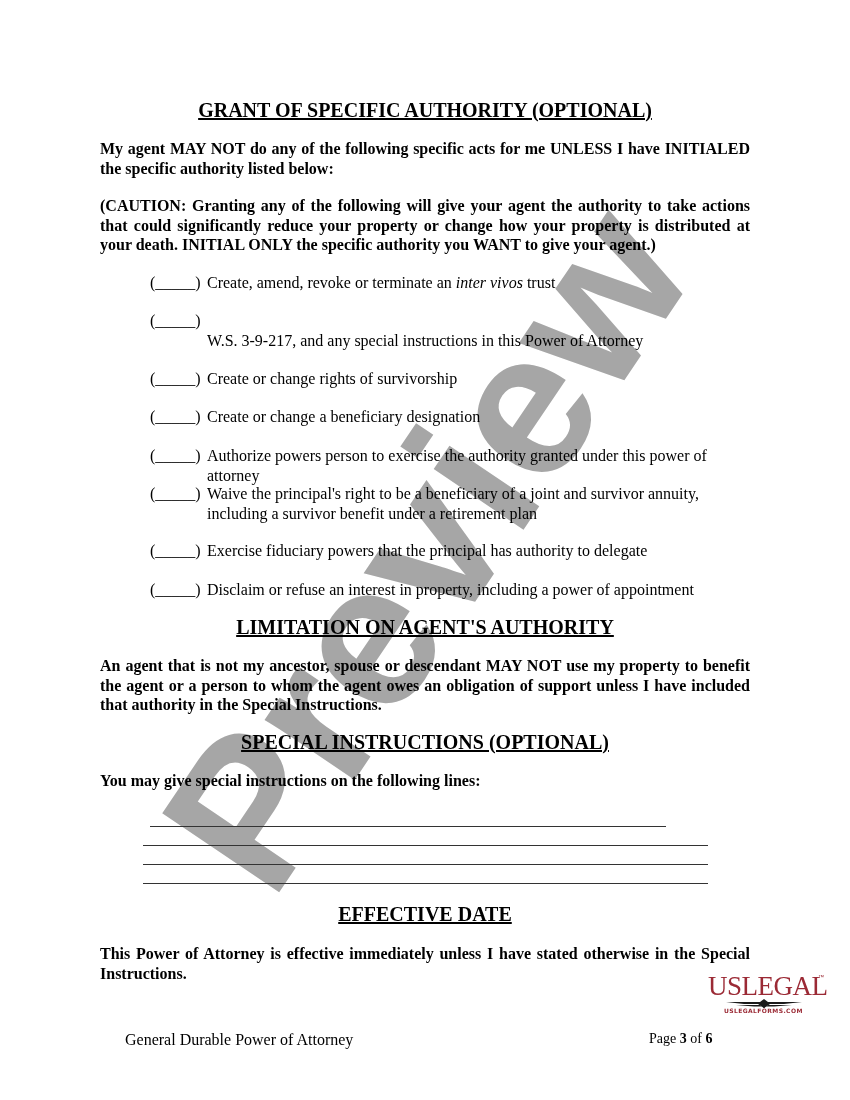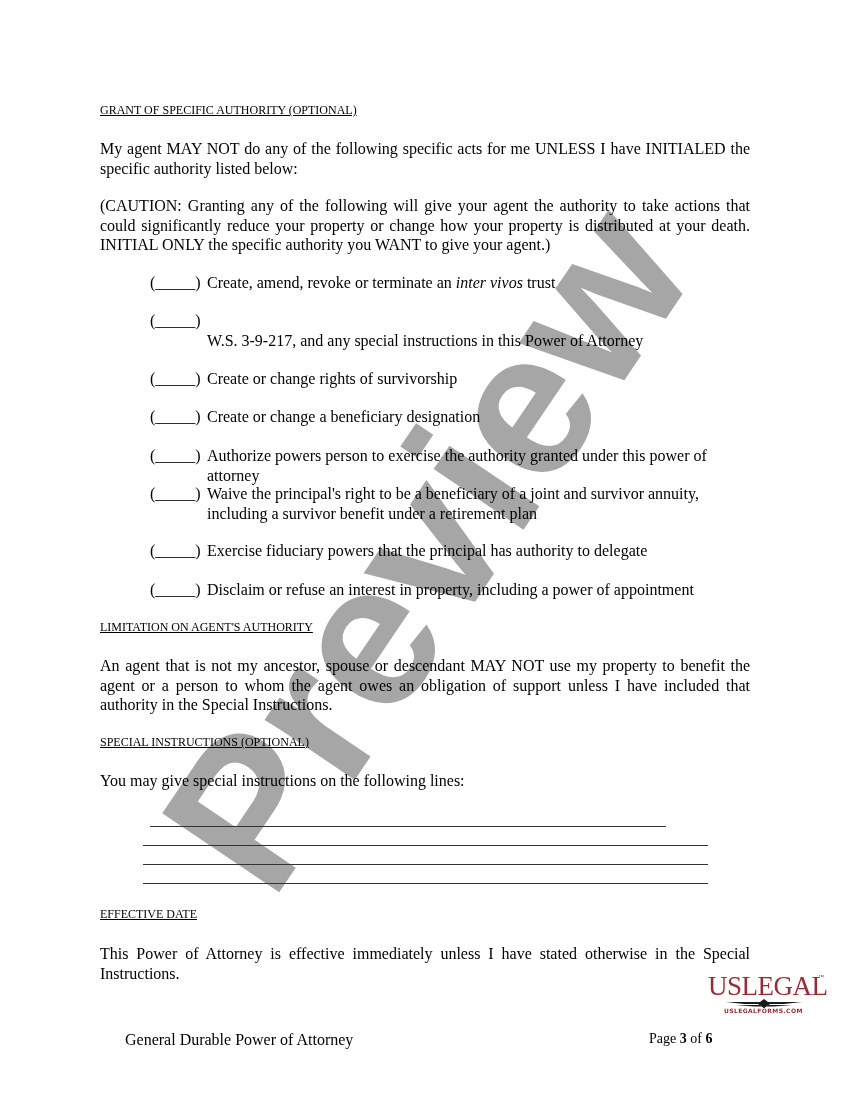--- a/index.html
+++ b/index.html
@@ -3,23 +3,23 @@
 <meta charset="utf-8">
 <style>
   html, body { margin: 0; padding: 0; background: #ffffff; }
   body { width: 850px; height: 1100px; position: relative; overflow: hidden;
          font-family: "Liberation Serif", "DejaVu Serif", serif; color: #000; }
   .watermark { position: absolute; left: 425px; top: 548px; transform: translate(-50%, -50%) rotate(-56deg);
                font-family: "Liberation Sans", "DejaVu Sans", sans-serif; font-weight: bold;
                font-size: 205px; color: #a6a6a6; letter-spacing: -2px; z-index: 0; white-space: nowrap;
                line-height: 1; }
   .page { position: absolute; left: 100px; top: 0; width: 650px; z-index: 1; font-size: 16px; line-height: 19.5px; }
-  .heading { position: absolute; left: 0; width: 650px; text-align: left; font-weight: normal; text-decoration: underline; font-size: 12px; }
+  .heading { position: absolute; left: 0; width: 650px; text-align: center; font-weight: bold; text-decoration: underline; font-size: 20px; }
   .para { position: absolute; left: 0; width: 650px; text-align: justify; }
-  .para.last-left { text-align-last: left; }
+  .para.last-left { text-align-last: left; font-weight: bold; }
   .item { position: absolute; left: 50px; width: 600px; }
   .item .blank { position: absolute; left: 0; top: 0; }
   .item .text { position: absolute; left: 57px; top: 0; width: 540px; }
   .item .text i { font-style: italic; }
   .line { position: absolute; border-bottom: 1px solid #333; height: 0; }
   .footer-left { position: absolute; left: 125px; top: 1031px; font-size: 16px; z-index: 1; }
   .footer-right { position: absolute; left: 649px; top: 1031px; font-size: 14px; z-index: 1; }
   .logo { position: absolute; left: 706px; top: 972px; width: 120px; height: 44px; z-index: 2; }
   .logo .brand { position: absolute; left: 2px; top: 0; font-size: 27px; color: #9b2a35; letter-spacing: -0.5px;
                  font-family: "Liberation Serif", serif; line-height: 28px; }

